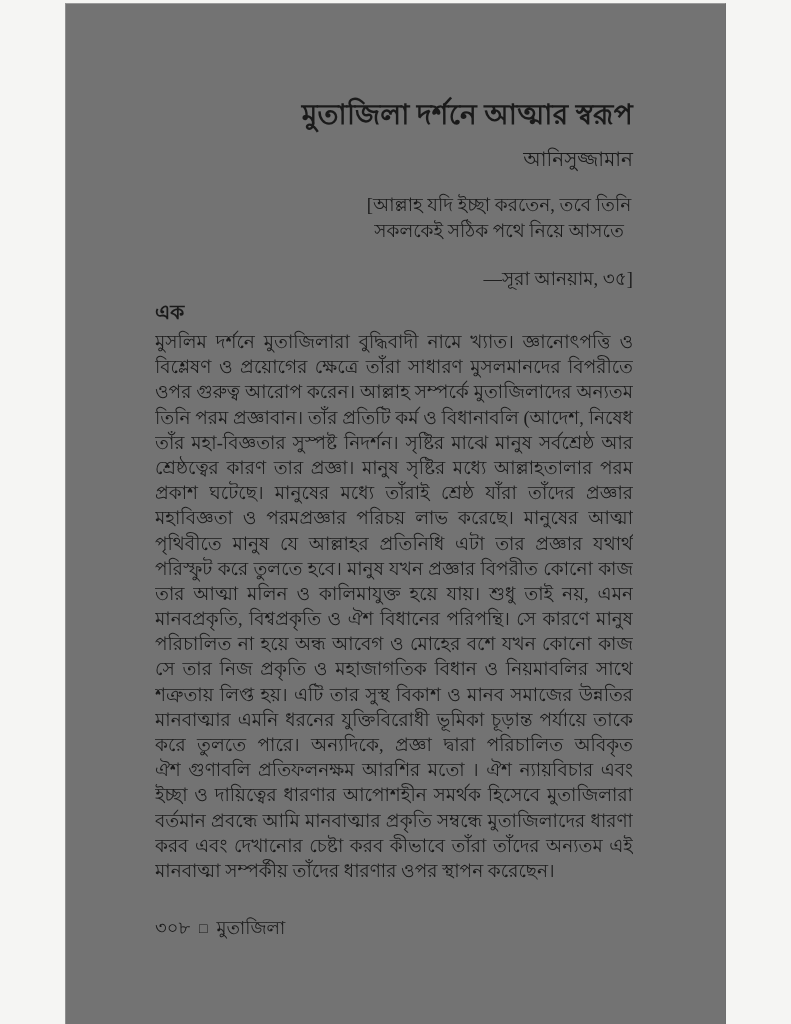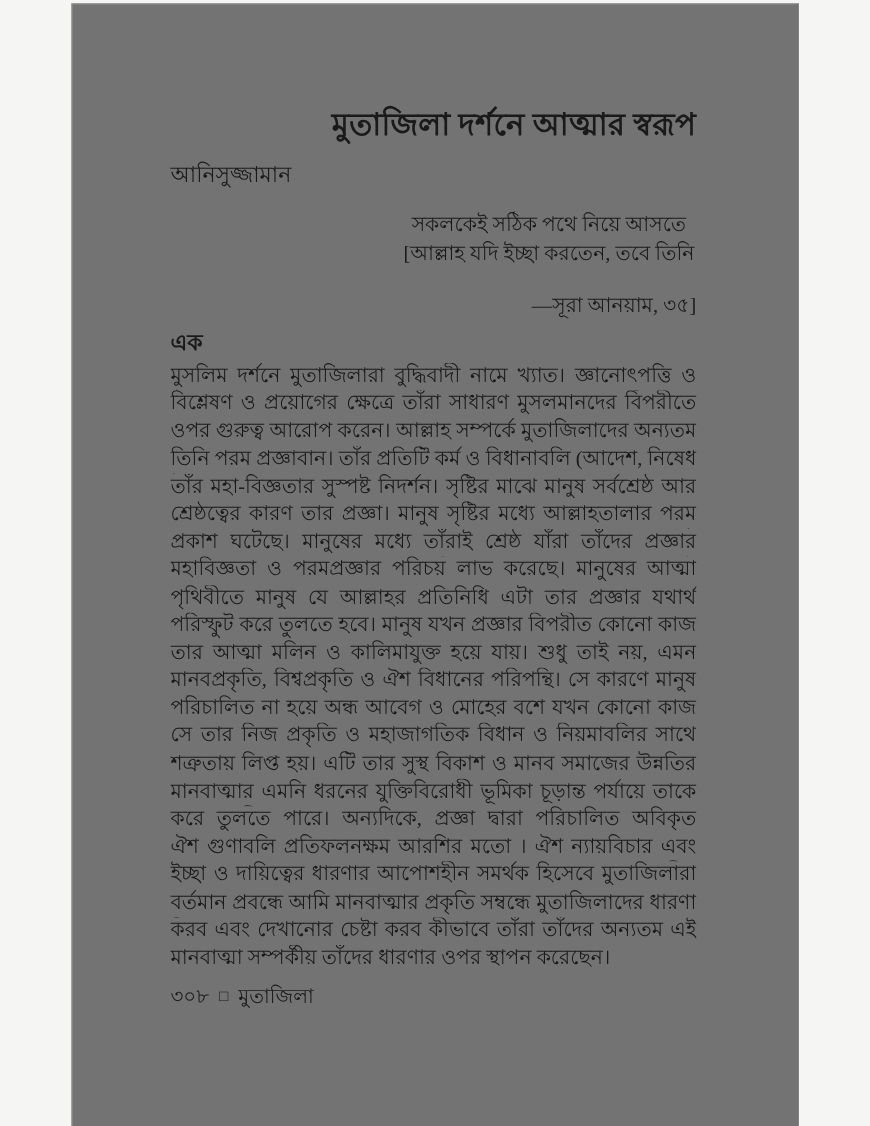--- a/index.html
+++ b/index.html
@@ -36,20 +36,21 @@
     font-weight: bold;
     line-height: 38px;
     text-align: right;
     white-space: nowrap;
     letter-spacing: 0.3px;
   }
   .article-author {
     margin-top: 12px;
     font-size: 20px;
     line-height: 26px;
+    text-align: right;
   }
   .epigraph {
     margin-top: 20px;
     display: flex;
     flex-direction: column;
     align-items: flex-end;
   }
   .epigraph-lines {
     width: 268px;
     text-align: center;
@@ -77,21 +78,21 @@
     line-height: 25.2px;
     max-height: 25.2px;
     overflow: hidden;
     text-align: justify;
     text-align-last: justify;
   }
   .body-line.last-line {
     text-align-last: left;
   }
   .page-footer {
-    margin-top: 10px;
+    margin-top: 32px;
     display: flex;
     align-items: center;
     gap: 9px;
     font-size: 18px;
     line-height: 24px;
   }
   .footer-square {
     font-size: 14px;
     line-height: 14px;
     position: relative;
@@ -103,22 +104,22 @@
 
 <div class="scan-page">
   <div class="content">
 
     <h1 class="article-title">মুতাজিলা দর্শনে আত্মার স্বরূপ</h1>
 
     <div class="article-author">আনিসুজ্জামান</div>
 
     <div class="epigraph">
       <div class="epigraph-lines">
+        <div class="epigraph-line">[আল্লাহ যদি ইচ্ছা করতেন, তবে তিনি</div>
         <div class="epigraph-line">সকলকেই সঠিক পথে নিয়ে আসতে</div>
-        <div class="epigraph-line">[আল্লাহ যদি ইচ্ছা করতেন, তবে তিনি</div>
       </div>
       <div class="epigraph-attribution">—সূরা আনয়াম, ৩৫]</div>
     </div>
 
     <div class="section-heading">এক</div>
 
     <div class="body-text">
       <div class="body-line">মুসলিম দর্শনে মুতাজিলারা বুদ্ধিবাদী নামে খ্যাত। জ্ঞানোৎপত্তি ও ঐশ বিধানের</div>
       <div class="body-line">বিশ্লেষণ ও প্রয়োগের ক্ষেত্রে তাঁরা সাধারণ মুসলমানদের বিপরীতে বিশুদ্ধ প্রজ্ঞার</div>
       <div class="body-line">ওপর গুরুত্ব আরোপ করেন। আল্লাহ সম্পর্কে মুতাজিলাদের অন্যতম ধারণা হলো</div>

